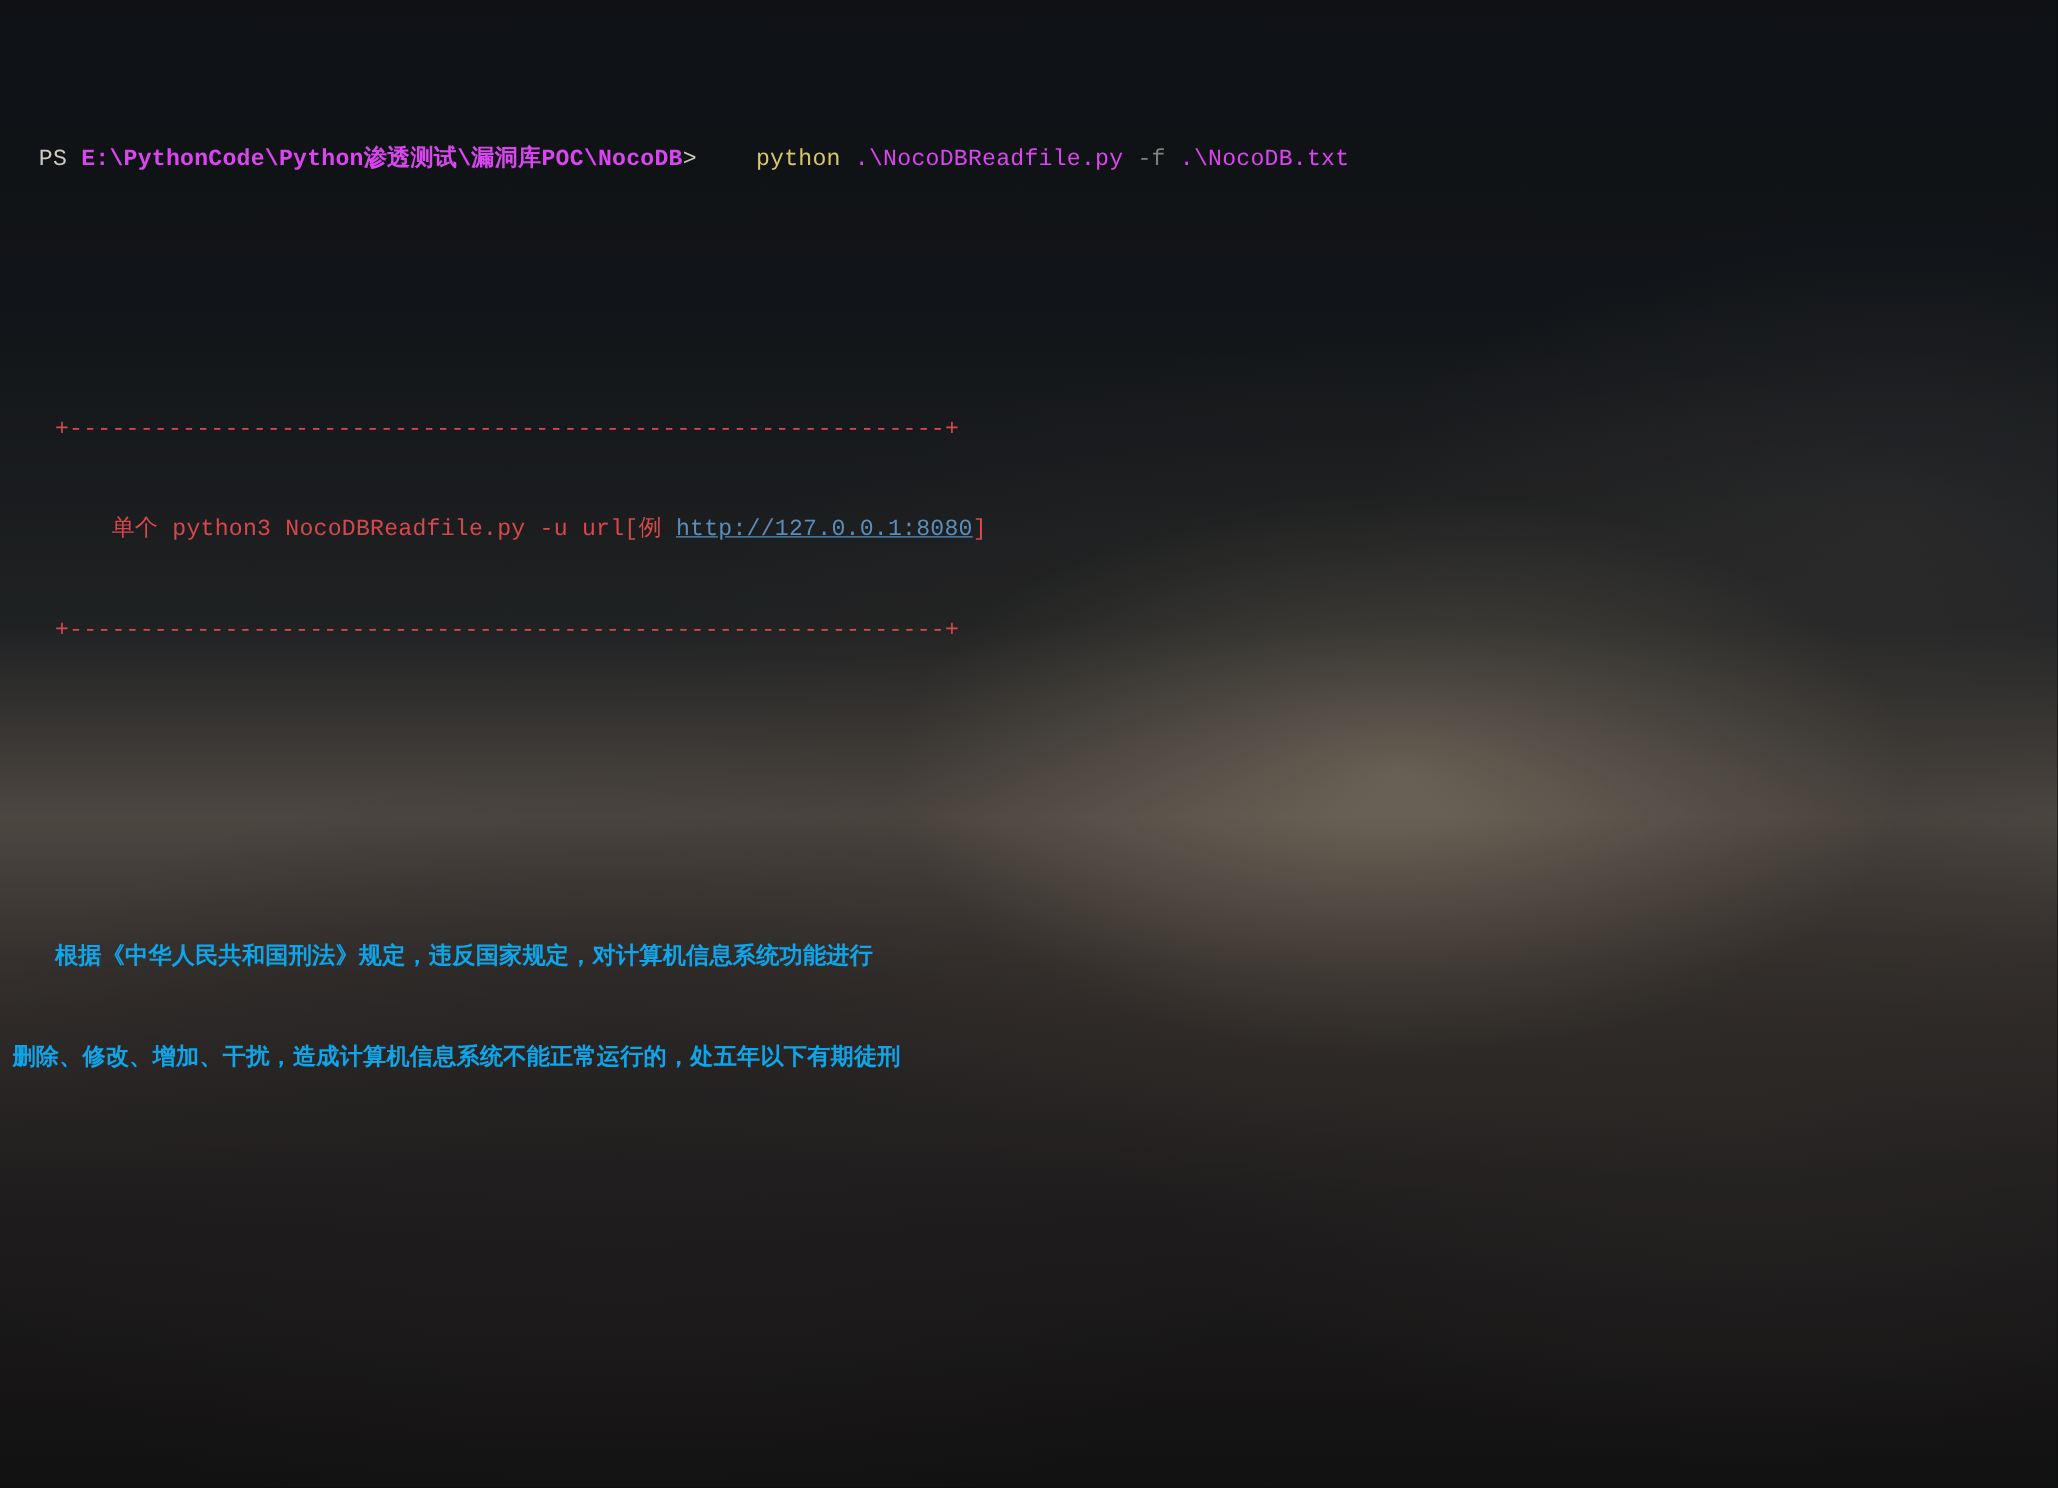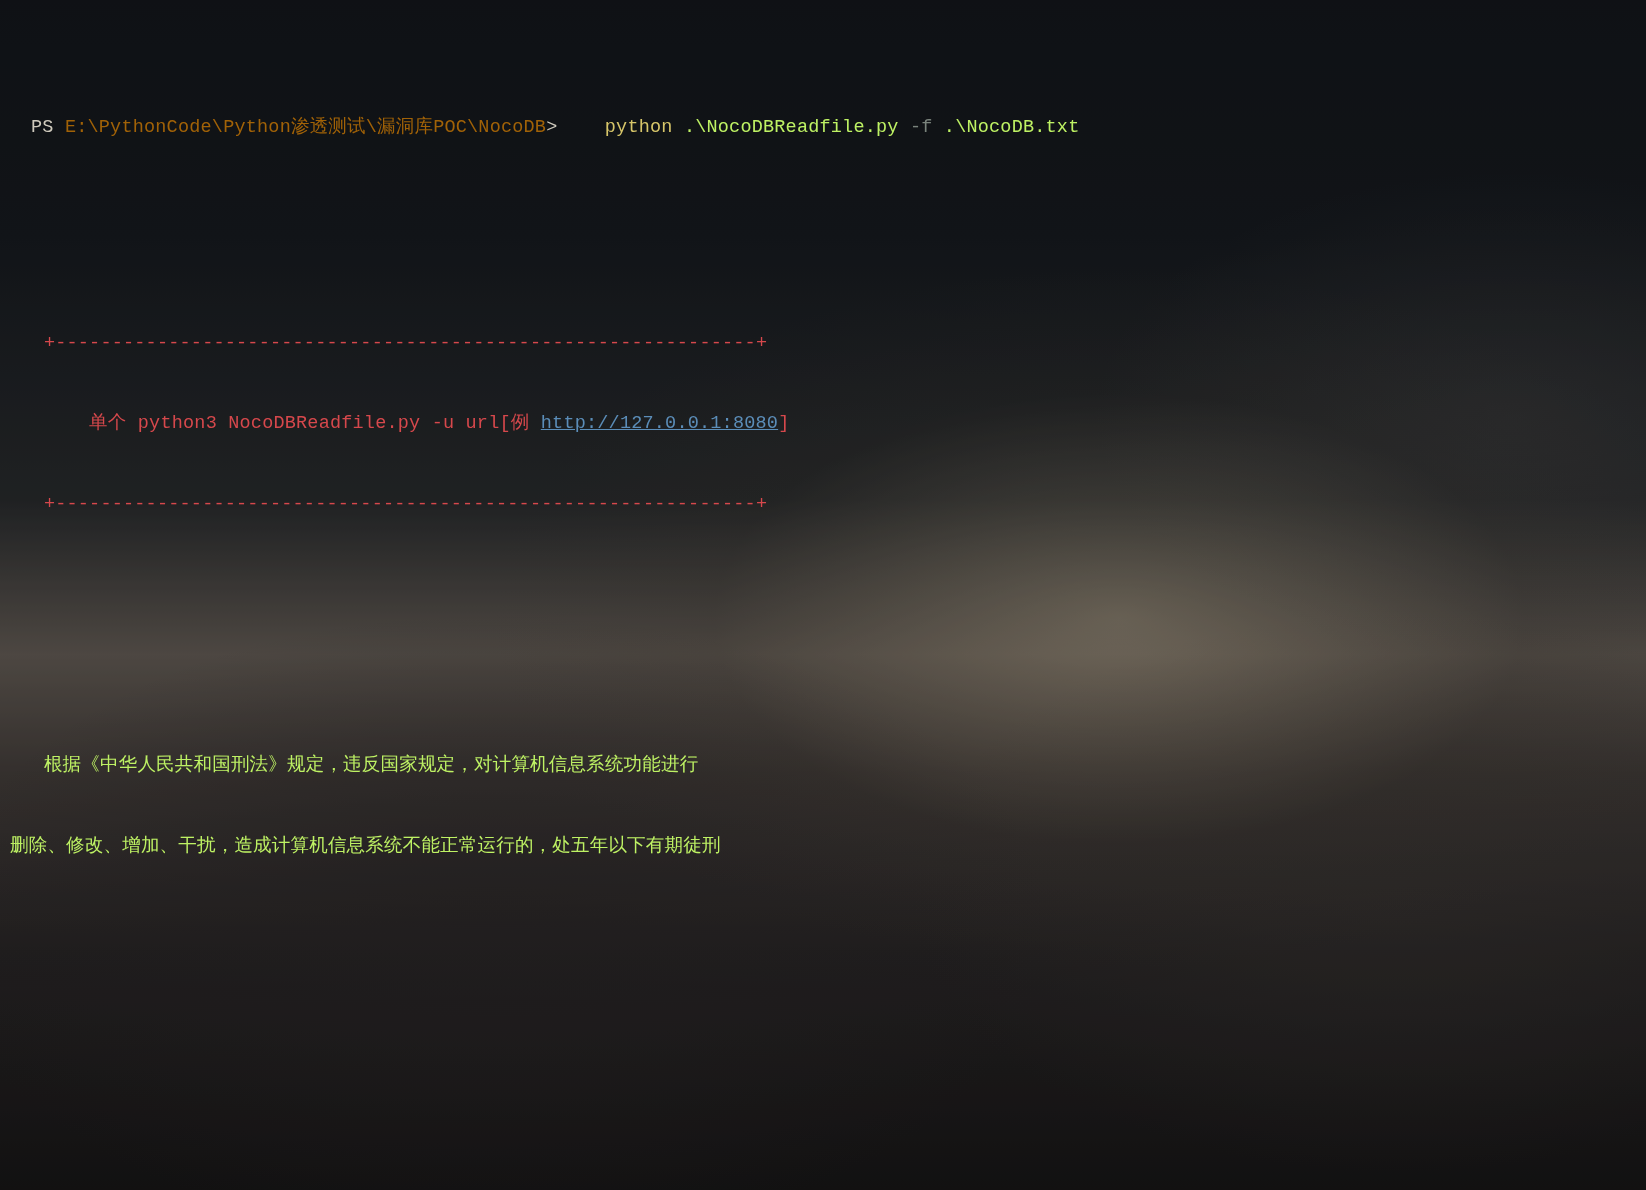--- a/index.html
+++ b/index.html
@@ -38,26 +38,26 @@
     z-index: 2;
     padding: 8px 10px 10px 10px;
     white-space: pre;
     letter-spacing: 0.2px;
     color: #d6d0c8;
   }
   .prompt-line {
     margin-bottom: 20px;
   }
   .ps { color: #cfcabd; margin-left: 21px; }
-  .path { color: #a16207; }
+  .path { color: #d946ef; font-weight: bold; }
   .caret { color: #cfcabd; }
   .cmd-py { color: #d7c66a; margin-left: 36px; }
-  .cmd-arg { color: #bef264; }
+  .cmd-arg { color: #d946ef; }
   .cmd-flag { color: #7a837c; }
-  .red { color: #bef264; }
+  .red { color: #0ea5e9; font-weight: bold; }
   .linkblue { color: #5b8db8; text-decoration: underline; text-align: center; }
   .banner-block { margin-top: 8px; }
   .banner-line { color: #d6484c; }
   .body-block { margin-top: 20px; }
 </style>
 </head>
 <body>
 
 <div class="bg"></div>
 <div class="overlay"></div>

